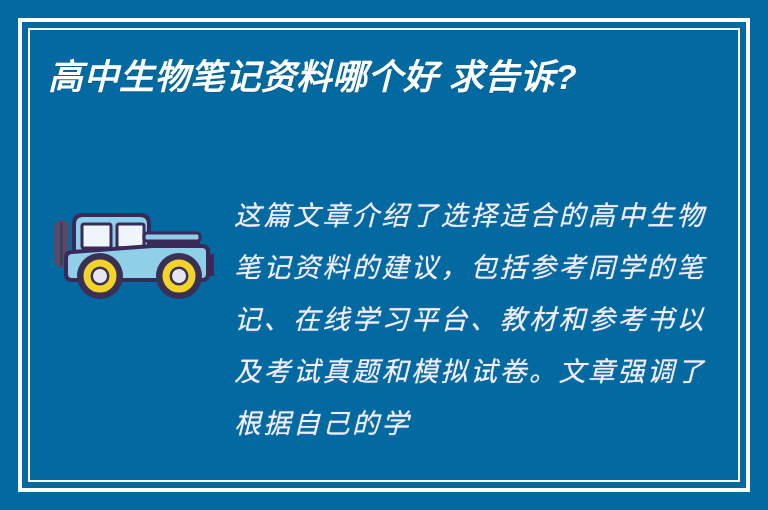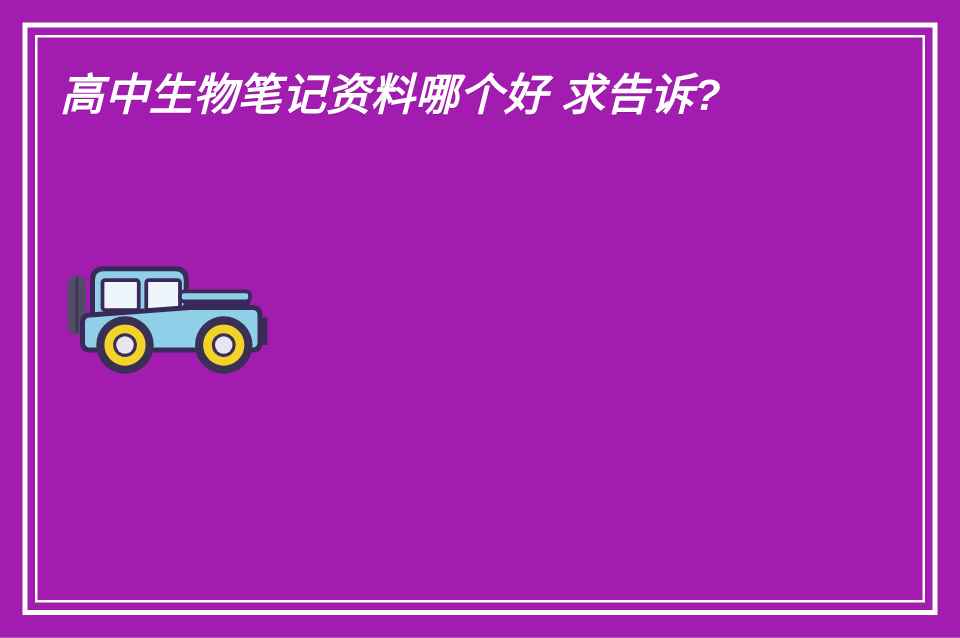--- a/index.html
+++ b/index.html
@@ -11,21 +11,21 @@
     width: 768px;
     height: 510px;
     overflow: hidden;
     font-family: "Liberation Sans", "DejaVu Sans", sans-serif;
   }
 
   #card {
     position: relative;
     width: 768px;
     height: 510px;
-    background: #a21caf;
+    background: #0369a1;
     overflow: hidden;
   }
 
   
   .frame-outer {
     position: absolute;
     left: 18px;
     top: 18px;
     right: 18px;
     bottom: 18px;
@@ -134,15 +134,16 @@
         </g>
 
         <g>
           <circle cx="131" cy="74" r="23" fill="#3a2f55"></circle>
           <circle cx="131" cy="74" r="13" fill="none" stroke="#f2d32a" stroke-width="7"></circle>
           <circle cx="131" cy="74" r="7" fill="#e8e4f0"></circle>
         </g>
       </svg>
     </div>
 
+    <p class="body-text">这篇文章介绍了选择适合的高中生物笔记资料的建议，包括参考同学的笔记、在线学习平台、教材和参考书以及考试真题和模拟试卷。文章强调了根据自己的学</p>
 
   </div>
 </div>
 
 </body></html>

